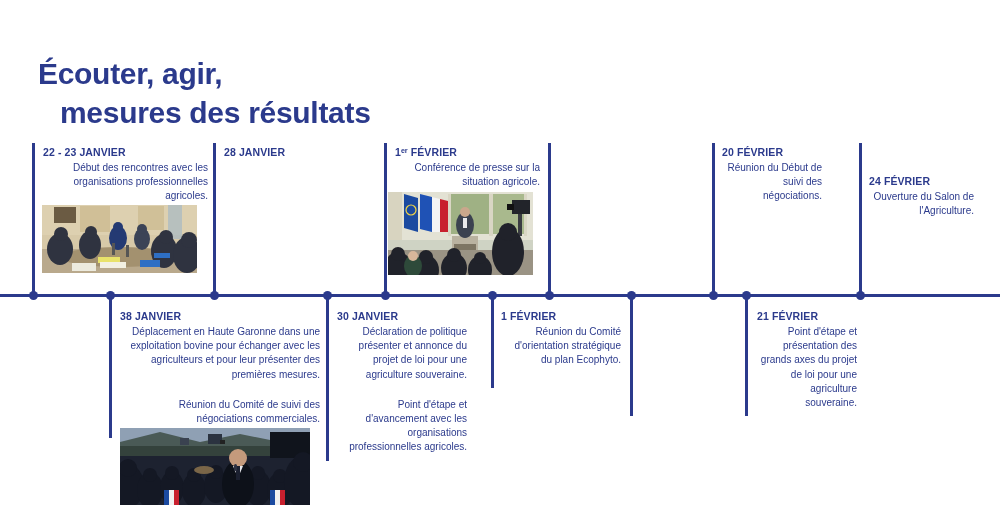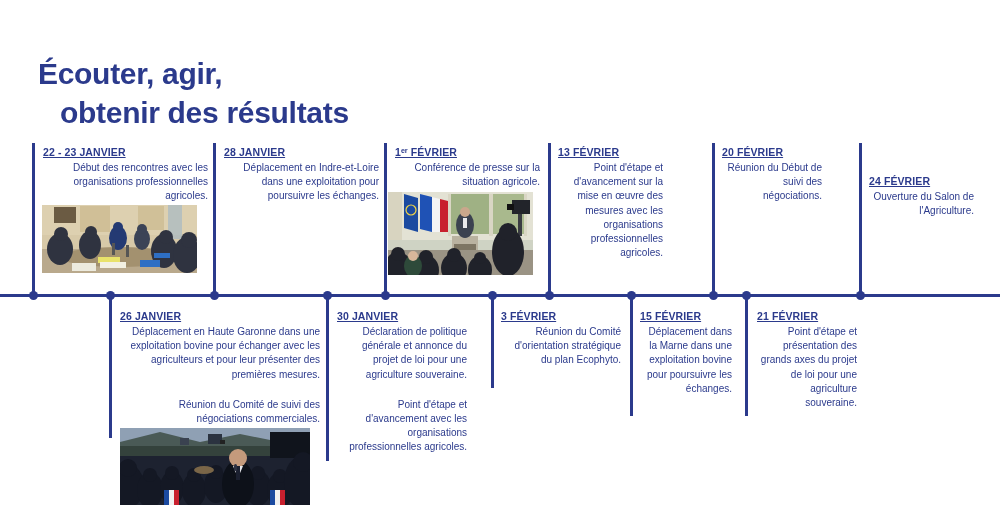--- a/index.html
+++ b/index.html
@@ -50,21 +50,20 @@
 
   
   .entry { position: absolute; }
   .entry .date {
     color: #2b3a8c;
     font-size: 10.5px;
     font-weight: bold;
     letter-spacing: 0.1px;
     margin-bottom: 3px;
     white-space: nowrap;
-    text-decoration: underline;
   }
   .entry .desc {
     color: #2b3a8c;
     font-size: 10px;
     line-height: 1.42;
     text-align: right;
   }
   .entry .desc + .desc { margin-top: 16px; }
 
   
@@ -75,21 +74,21 @@
   }
   .photo svg { display: block; width: 100%; height: 100%; }
 </style>
 </head>
 <body>
 
 <div id="root">
 
   <div class="title">
     <span>Écouter, agir,</span>
-    <span class="line2">obtenir des résultats</span>
+    <span class="line2">mesures des résultats</span>
   </div>
 
   <div class="axis"></div>
 
   <div class="dot" style="left:33px;"></div>
   <div class="dot" style="left:110px;"></div>
   <div class="dot" style="left:214px;"></div>
   <div class="dot" style="left:327px;"></div>
   <div class="dot" style="left:385px;"></div>
   <div class="dot" style="left:492px;"></div>
@@ -112,64 +111,55 @@
   <div class="stem" style="left:631px; top:296px; height:120px;"></div>
   <div class="stem" style="left:746px; top:296px; height:120px;"></div>
 
   <div class="entry" style="left:43px; top:146px; width:165px;">
     <div class="date">22 - 23 JANVIER</div>
     <div class="desc">Début des rencontres avec les organisations professionnelles agricoles.</div>
   </div>
 
   <div class="entry" style="left:224px; top:146px; width:155px;">
     <div class="date">28 JANVIER</div>
-    <div class="desc">Déplacement en Indre-et-Loire dans une exploitation pour poursuivre les échanges.</div>
   </div>
 
   <div class="entry" style="left:395px; top:146px; width:145px;">
     <div class="date">1ᵉʳ FÉVRIER</div>
     <div class="desc">Conférence de presse sur la situation agricole.</div>
   </div>
 
-  <div class="entry" style="left:558px; top:146px; width:105px;">
-    <div class="date">13 FÉVRIER</div>
-    <div class="desc">Point d'étape et d'avancement sur la mise en œuvre des mesures avec les organisations professionnelles agricoles.</div>
-  </div>
 
   <div class="entry" style="left:722px; top:146px; width:100px;">
     <div class="date">20 FÉVRIER</div>
     <div class="desc">Réunion du Début de suivi des négociations.</div>
   </div>
 
   <div class="entry" style="left:869px; top:146px; width:105px;margin-top:29px;">
     <div class="date">24 FÉVRIER</div>
     <div class="desc">Ouverture du Salon de l'Agriculture.</div>
   </div>
 
   <div class="entry" style="left:120px; top:310px; width:200px;">
-    <div class="date">26 JANVIER</div>
+    <div class="date">38 JANVIER</div>
     <div class="desc">Déplacement en Haute Garonne dans une exploitation bovine pour échanger avec les agriculteurs et pour leur présenter des premières mesures.</div>
     <div class="desc">Réunion du Comité de suivi des négociations commerciales.</div>
   </div>
 
   <div class="entry" style="left:337px; top:310px; width:130px;">
     <div class="date">30 JANVIER</div>
-    <div class="desc">Déclaration de politique générale et annonce du projet de loi pour une agriculture souveraine.</div>
+    <div class="desc">Déclaration de politique présenter et annonce du projet de loi pour une agriculture souveraine.</div>
     <div class="desc">Point d'étape et d'avancement avec les organisations professionnelles agricoles.</div>
   </div>
 
   <div class="entry" style="left:501px; top:310px; width:120px;">
-    <div class="date">3 FÉVRIER</div>
+    <div class="date">1 FÉVRIER</div>
     <div class="desc">Réunion du Comité d'orientation stratégique du plan Ecophyto.</div>
   </div>
 
-  <div class="entry" style="left:640px; top:310px; width:92px;">
-    <div class="date">15 FÉVRIER</div>
-    <div class="desc">Déplacement dans la Marne dans une exploitation bovine pour poursuivre les échanges.</div>
-  </div>
 
   <div class="entry" style="left:757px; top:310px; width:100px;">
     <div class="date">21 FÉVRIER</div>
     <div class="desc">Point d'étape et présentation des grands axes du projet de loi pour une agriculture souveraine.</div>
   </div>
 
   <div class="photo" style="left:42px; top:205px; width:155px; height:68px;">
     <svg viewBox="0 0 155 68" preserveAspectRatio="none">
       <rect x="0" y="0" width="155" height="68" fill="#d7c9a8"></rect>
       <rect x="0" y="0" width="155" height="30" fill="#ddd0b0"></rect>

